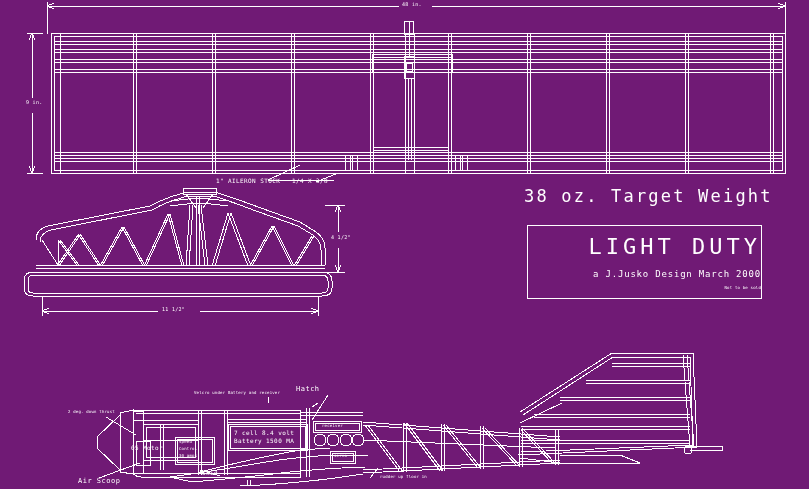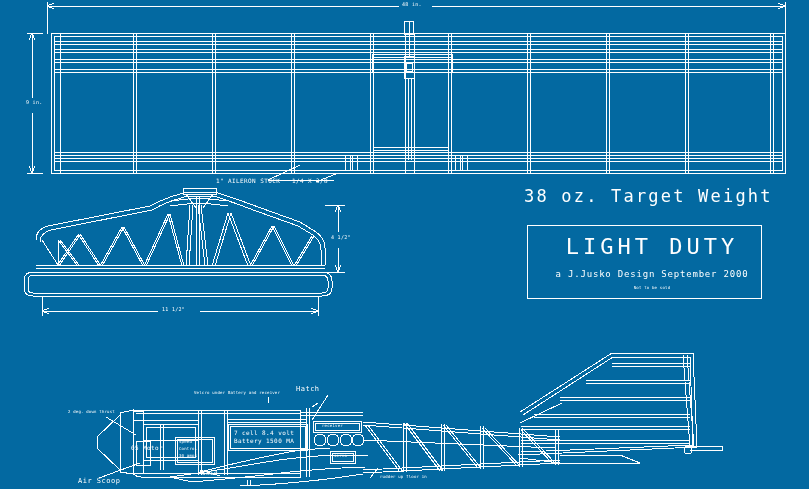--- a/index.html
+++ b/index.html
@@ -1,28 +1,28 @@
 <!DOCTYPE html>
 <html><head>
 <meta charset="utf-8">
 <style>
   html,body{margin:0;padding:0;background:#000;}
   body{width:809px;height:489px;overflow:hidden;
        font-family:"DejaVu Sans Mono",monospace;color:#fff;}
-  #stage{position:relative;width:809px;height:489px;background:#0369a1;}
+  #stage{position:relative;width:809px;height:489px;background:#701a75;}
   svg{position:absolute;top:0;left:0;}
   .t{position:absolute;color:#fff;white-space:nowrap;line-height:1;}
   .tiny{font-size:5px;letter-spacing:.3px;}
   .tiny6{font-size:6px;letter-spacing:.4px;}
   .small{font-size:7px;letter-spacing:.5px;}
   .med{font-size:9px;letter-spacing:.8px;}
   .big{font-size:17px;letter-spacing:2.2px;}
   .huge{font-size:22px;letter-spacing:4px;}
   .mini{font-size:4px;letter-spacing:.2px;}
-  .ctr{text-align:center;padding-left:8px;}
+  .ctr{text-align:right;}
 </style>
 </head>
 <body>
 
 <div id="stage">
 
 <svg width="809" height="489">
   <g stroke="#ffffff" stroke-width="1" fill="none" shape-rendering="crispEdges">
 
     <g>
@@ -334,21 +334,21 @@
 
 <div class="t tiny6" style="left:216px;top:178px;">1" AILERON STOCK</div>
 <div class="t tiny6" style="left:292px;top:178px;">1/4 X 3/8</div>
 
 <div class="t tiny" style="left:331px;top:235px;">4 1/2"</div>
 <div class="t tiny" style="left:162px;top:307px;">11 1/2"</div>
 
 <div class="t big" style="left:524px;top:188px;">38 oz. Target Weight</div>
 
 <div class="t huge ctr" style="left:527px;top:236px;width:234px;">LIGHT DUTY</div>
-<div class="t med ctr" style="left:527px;top:270px;width:234px;">a   J.Jusko Design September 2000</div>
+<div class="t med ctr" style="left:527px;top:270px;width:234px;">a   J.Jusko Design March 2000</div>
 <div class="t mini ctr" style="left:527px;top:286px;width:234px;">Not to be sold</div>
 
 <div class="t mini" style="left:68px;top:410px;">2 deg. down thrust</div>
 <div class="t small" style="left:78px;top:478px;">Air Scoop</div>
 <div class="t small" style="left:296px;top:386px;">Hatch</div>
 <div class="t mini" style="left:194px;top:391px;">Velcro under Battery and receiver</div>
 <div class="t tiny6" style="left:202px;top:470px;">Skid</div>
 <div class="t mini" style="left:380px;top:475px;">rudder up floor in</div>
 
 <div class="t tiny6" style="left:131px;top:445px;">05 Motor</div>

